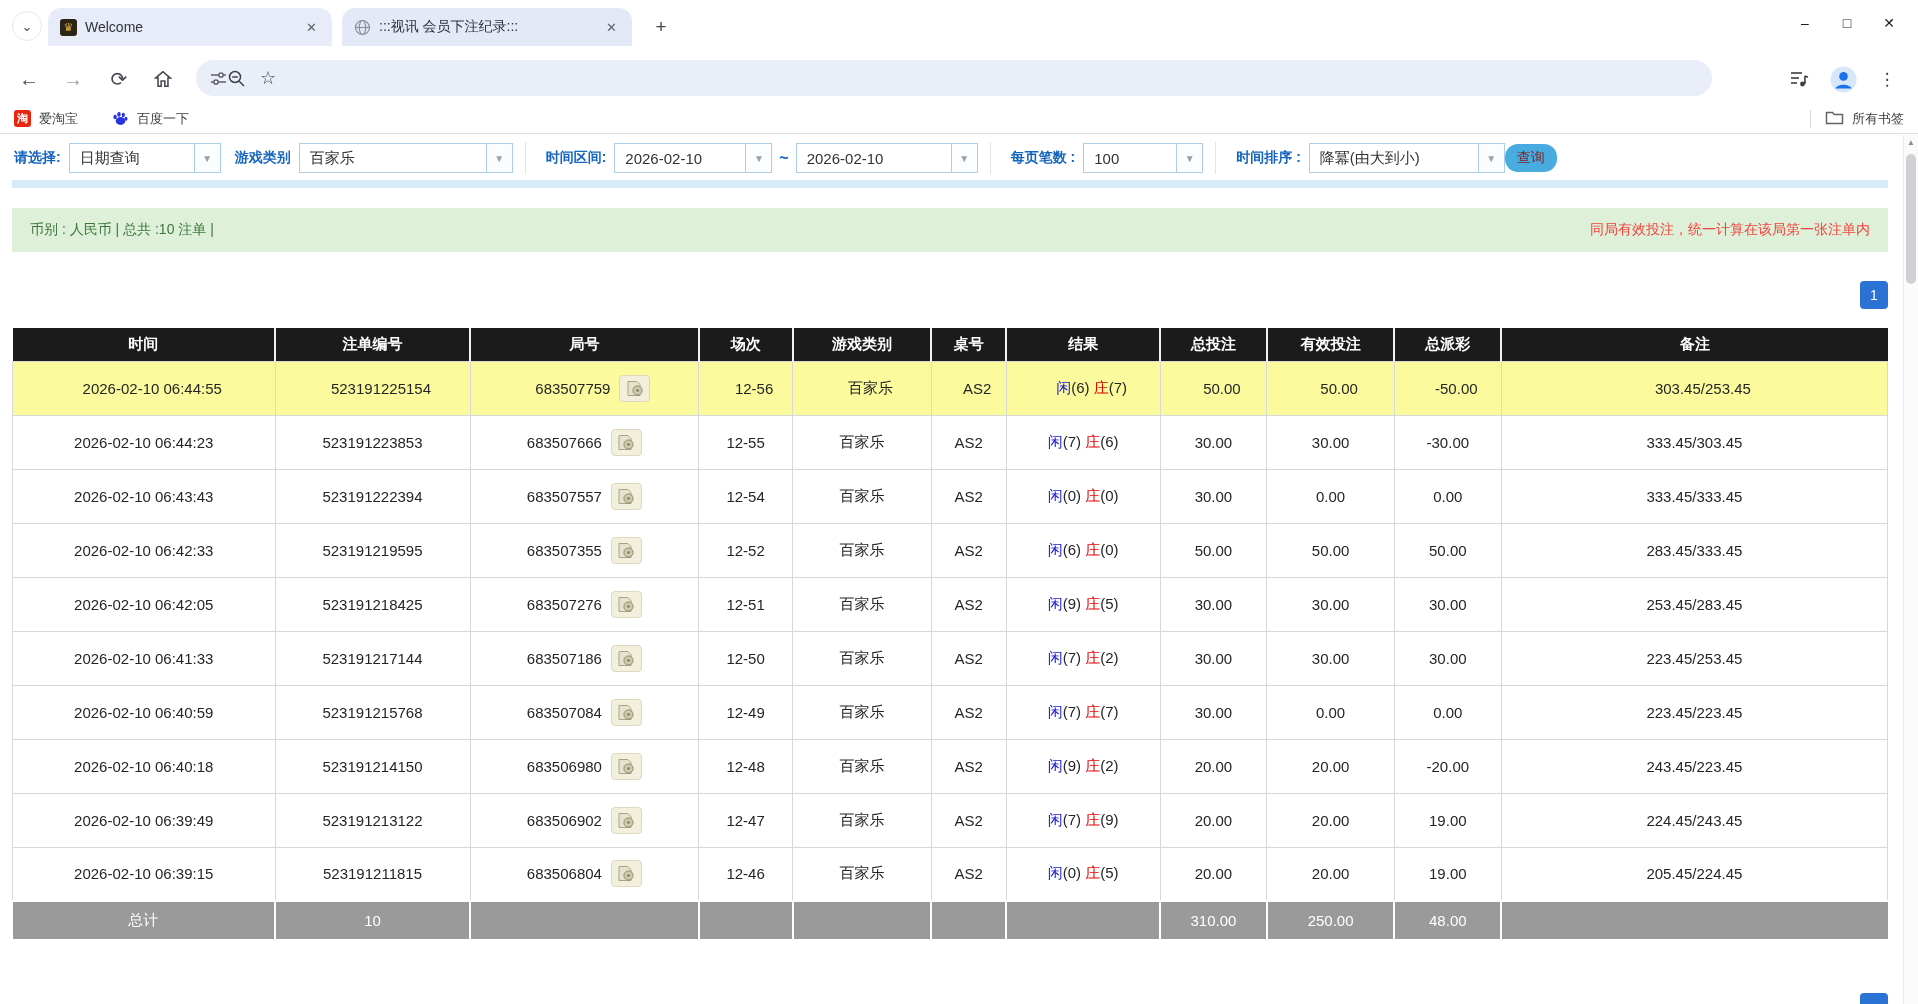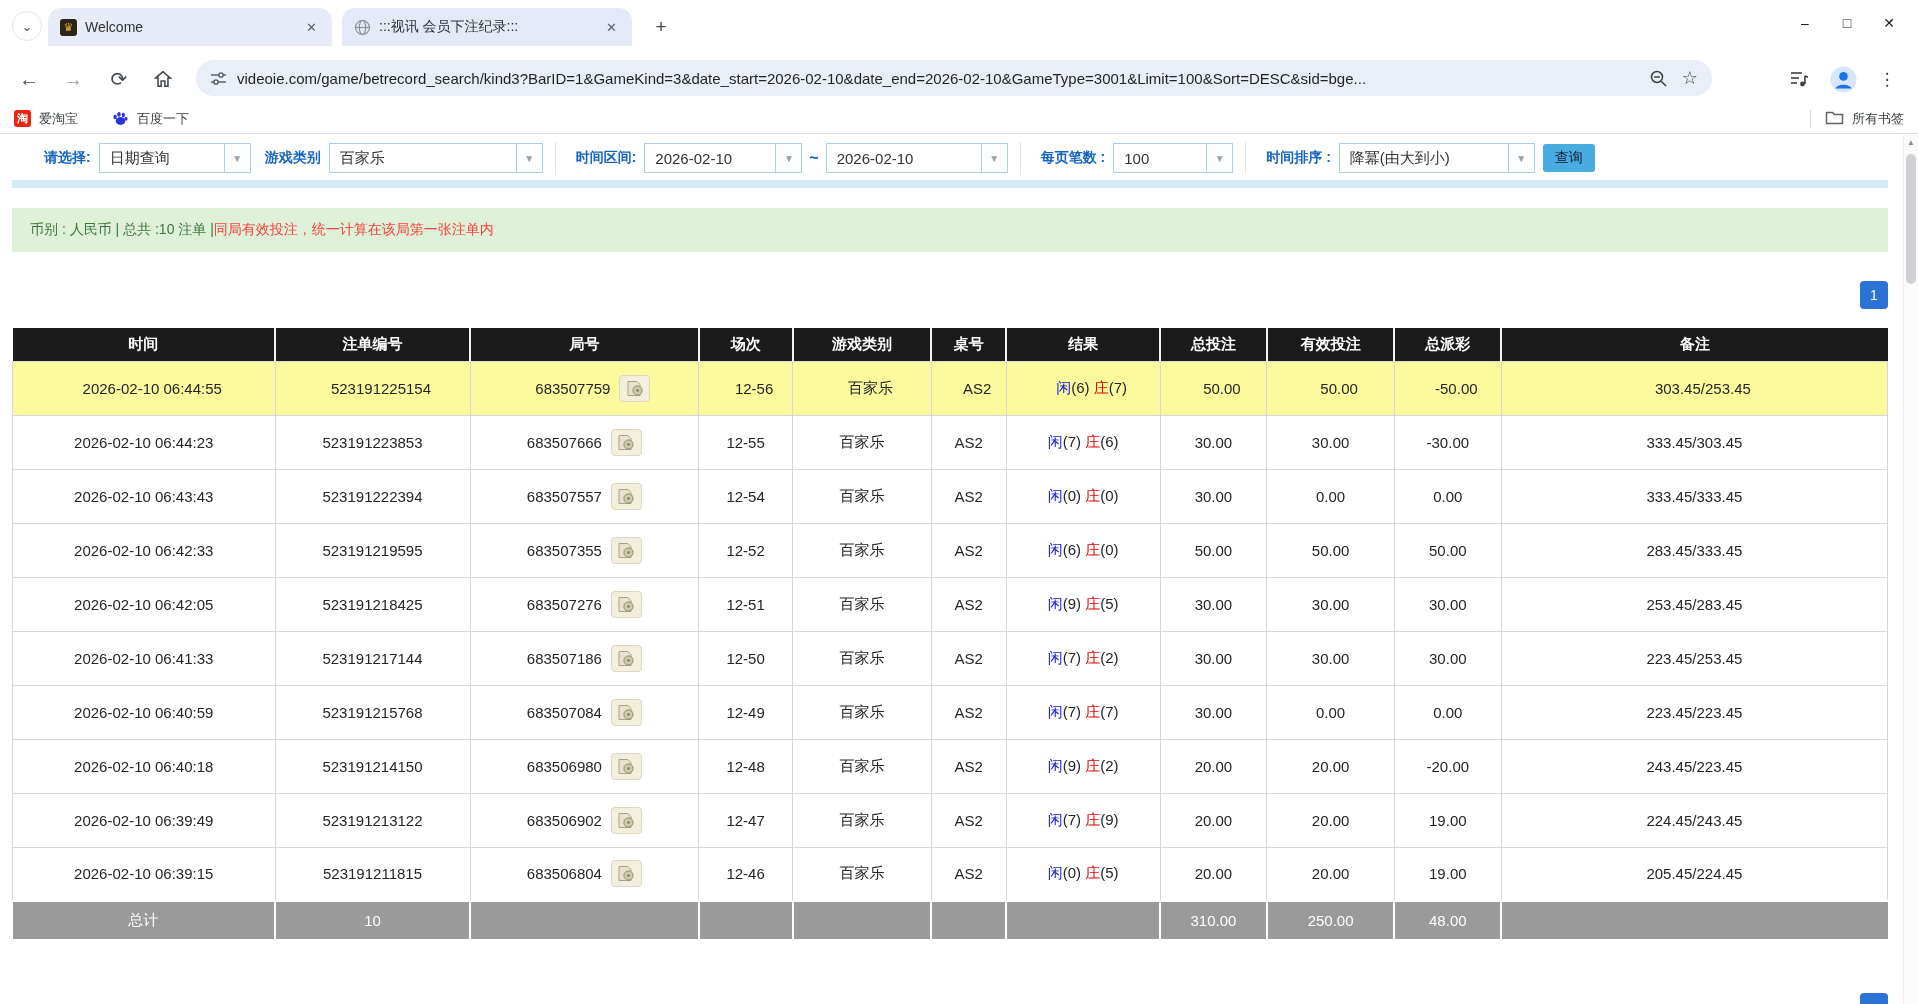--- a/index.html
+++ b/index.html
@@ -57,25 +57,25 @@
   
   .filterbar { position:absolute; left:12px; top:3px; width:1876px; height:50px; }
   .filter-strip { position:absolute; left:0; right:0; bottom:0; height:8px; background:var(--strip-blue,#d7eaf7); }
   .filter-row { display:flex; align-items:center; height:40px; }
   .flabel { color:var(--label-blue,#1565c0); font-weight:bold; font-size:14px; margin:0 8px; white-space:nowrap; }
   .sel { height:30px; border:1px solid #abcfe8; background:#fff; display:flex; align-items:stretch; }
   .sel .val { padding:0 10px; font-size:15px; color:#333; flex:1; display:flex; align-items:center; white-space:nowrap; overflow:hidden; }
   .sel .arr { width:26px; border-left:1px solid #abcfe8; display:flex; align-items:center; justify-content:center; color:#9aa0a6; font-size:10px; background:#fcfdfe; }
   .fsep { width:1px; height:32px; background:#e4e4e4; margin:0 12px; }
   .tilde { color:var(--label-blue,#1565c0); font-weight:bold; margin:0 7px; }
-  .search-btn { width:52px; height:28px; background:var(--button-blue,#49ace0); color:#0f172a; border:none; border-radius:3px; font-size:14px; margin-left:8px; font-family:inherit; }
+  .search-btn { width:52px; height:28px; background:var(--button-blue,#49ace0); color:#7f1d1d; border:none; border-radius:13px; font-size:14px; margin-left:0; font-family:inherit; }
   
   .greenbar {
     position:absolute; left:12px; top:73px; width:1876px; height:44px; background:var(--green-bg,#dff0d8);
-    display:flex; align-items:center; justify-content:flex-start; padding:0 18px;
+    display:flex; align-items:center; justify-content:space-between; padding:0 18px;
   }
   .greenbar .gl { color:var(--green-text,#3c763d); font-size:14px; }
   .greenbar .gr { color:var(--notice-red,#f4423c); font-size:14px; }
   
   .pgbox {
     position:absolute; right:30px; width:28px; height:28px; background:var(--pagination-blue,#2a72d4);
     color:#fff; border-radius:4px; display:flex; align-items:center; justify-content:center; font-size:14px;
   }
   .pg-top { top:146px; }
   .pg-bottom { bottom:0; height:11px; border-radius:4px 4px 0 0; }
@@ -152,21 +152,20 @@
     <span style="display:flex;">
       <svg width="17" height="17" viewBox="0 0 17 17">
           <g stroke="#5f6368" stroke-width="1.5" fill="#fff">
             <line x1="1" y1="5" x2="16" y2="5"></line>
             <line x1="1" y1="12" x2="16" y2="12"></line>
             <circle cx="11" cy="5" r="2.1"></circle>
             <circle cx="6" cy="12" r="2.1"></circle>
           </g>
         </svg>
     </span>
-    <span class="urltext">videoie.com/game/betrecord_search/kind3?BarID=1&amp;GameKind=3&amp;date_start=2026-02-10&amp;date_end=2026-02-10&amp;GameType=3001&amp;Limit=100&amp;Sort=DESC&amp;sid=bge...</span>
     <span style="display:flex;margin-right:14px;">
       <svg width="19" height="19" viewBox="0 0 19 19">
           <g fill="none" stroke="#3c4043" stroke-width="1.5">
             <circle cx="8" cy="8" r="5.5"></circle>
             <line x1="12.2" y1="12.2" x2="17" y2="17"></line>
             <line x1="5.2" y1="8" x2="10.8" y2="8"></line>
           </g>
         </svg>
     </span>
     <span style="font-size:18px;color:#3c4043;">☆</span>
@@ -221,21 +220,21 @@
         </svg>
     </span>
     <span>所有书签</span>
   </span>
 </div>
 
 <div class="page">
 
   <div class="filterbar">
     <div class="filter-row">
-      <span class="flabel" style="margin-left:32px;">请选择:</span>
+      <span class="flabel" style="margin-left:2px;">请选择:</span>
       <span class="sel" style="width:152px;">
         <span class="val">日期查询</span>
         <span class="arr">▼</span>
       </span>
       <span class="flabel" style="margin-left:14px;">游戏类别</span>
       <span class="sel" style="width:214px;">
         <span class="val">百家乐</span>
         <span class="arr">▼</span>
       </span>
       <span class="fsep"></span>

